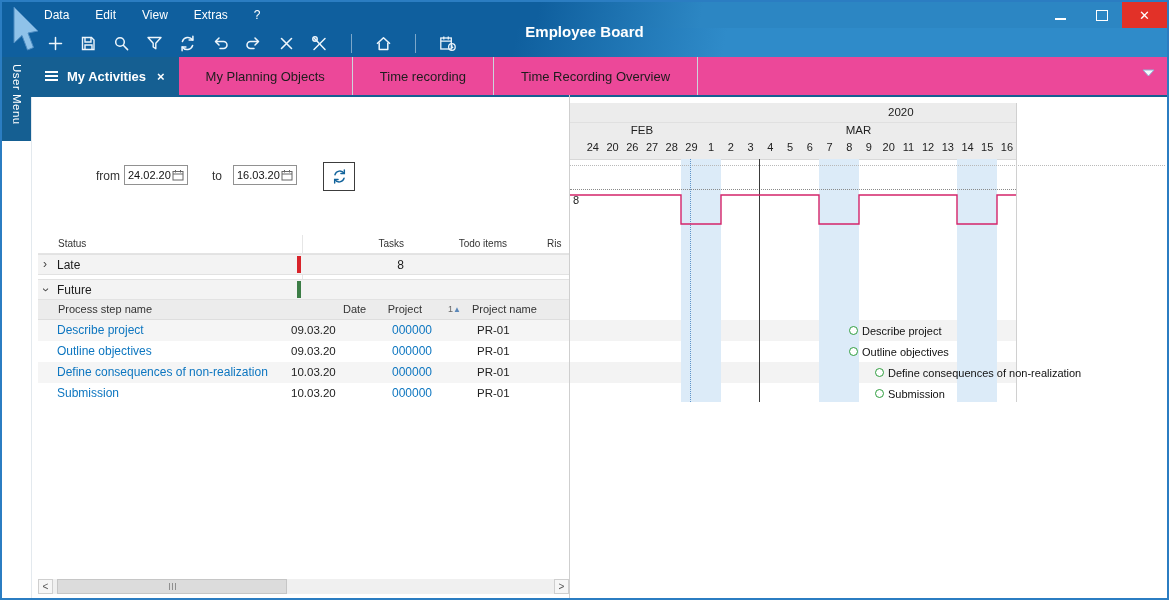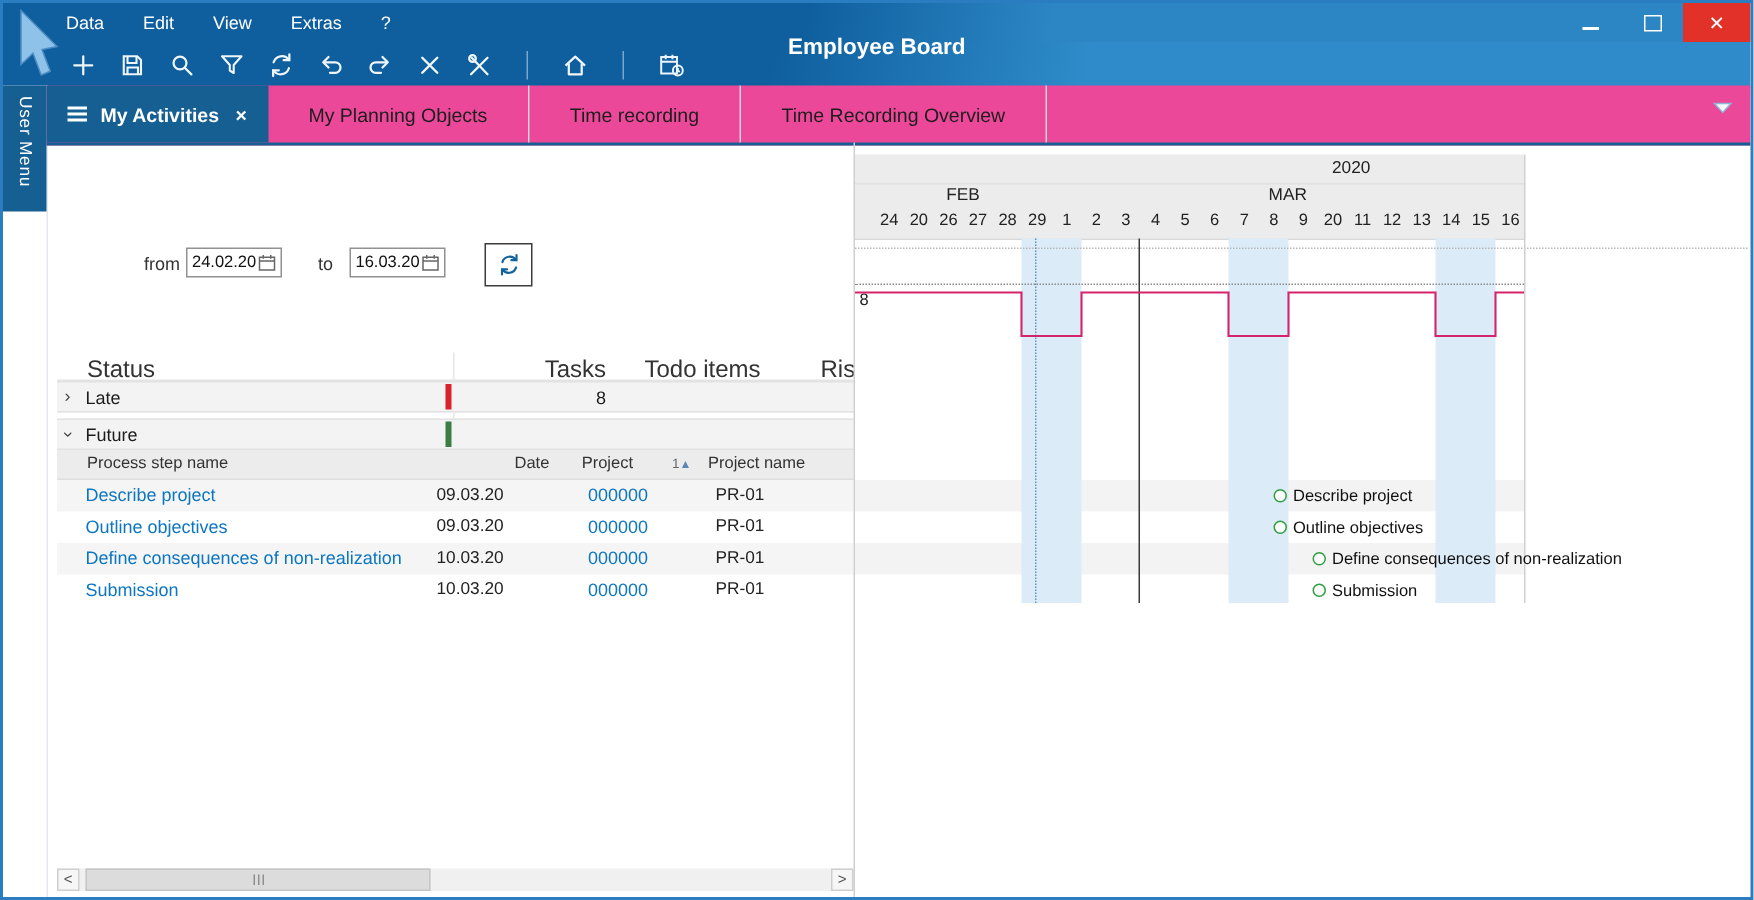--- a/index.html
+++ b/index.html
@@ -43,21 +43,21 @@
   .tab-close{font-size:13px;margin-left:2px;}
   .tab-dd{position:absolute;right:12px;top:61px;z-index:3;}
   
   .flabel{position:absolute;font-size:12px;color:#333;}
   .datebox{position:absolute;width:64px;height:20px;border:1px solid #919191;background:#fff;
            display:flex;align-items:center;justify-content:space-between;padding:0 3px;box-sizing:border-box;}
   .datebox input{border:0;outline:0;width:44px;font-size:11px;font-family:"Liberation Sans",sans-serif;color:#111;padding:0;}
   .refreshbtn{position:absolute;left:321px;top:160px;width:30px;height:27px;border:1px solid #3c3c3c;
               background:#fff;display:flex;align-items:center;justify-content:center;}
   
-  .thead-label{position:absolute;font-size:16px;color:#333;}
+  .thead-label{position:absolute;font-size:10px;color:#333;}
   .group-row{position:absolute;left:36px;width:531px;height:21px;background:#f3f3f3;
              border-top:1px solid #e2e2e2;border-bottom:1px solid #e2e2e2;box-sizing:border-box;}
   .chev{position:absolute;left:5px;top:2px;font-size:12px;color:#444;}
   .chev.down{transform:rotate(90deg);transform-origin:50% 55%;}
   .g-label{position:absolute;left:19px;top:3px;font-size:12px;color:#1c1c1c;}
   .g-bar{position:absolute;left:259px;top:1px;width:4px;height:17px;}
   .g-tasks{position:absolute;left:304px;top:3px;width:62px;text-align:right;font-size:12px;color:#1c1c1c;}
   .subhead{position:absolute;left:36px;top:298px;width:531px;height:20px;background:#ececec;
            border-bottom:1px solid #dedede;box-sizing:border-box;}
   .sub-label{position:absolute;font-size:11px;color:#333;top:3px;}

